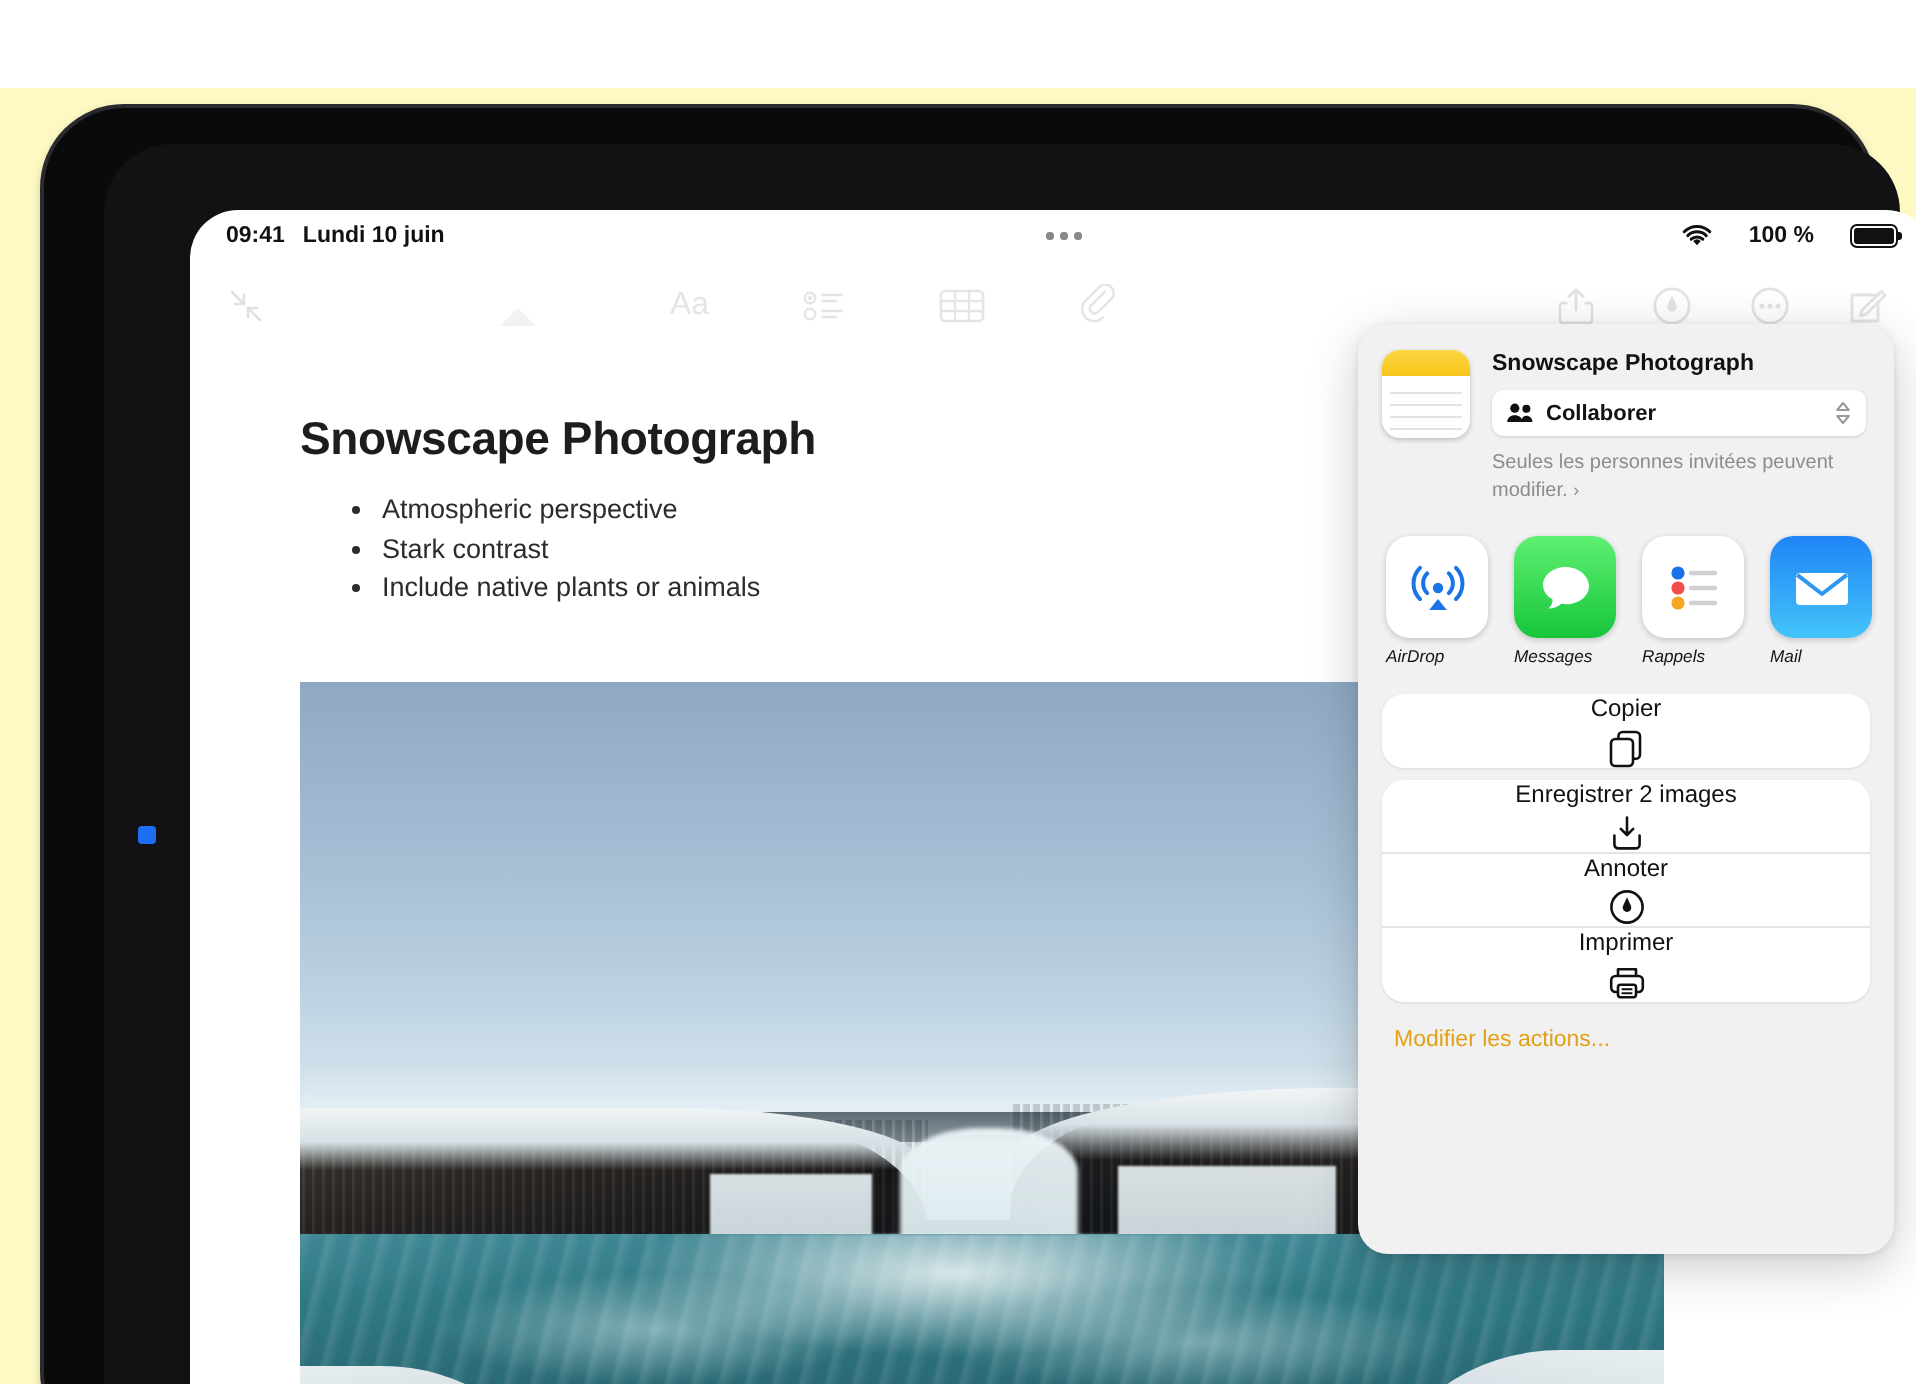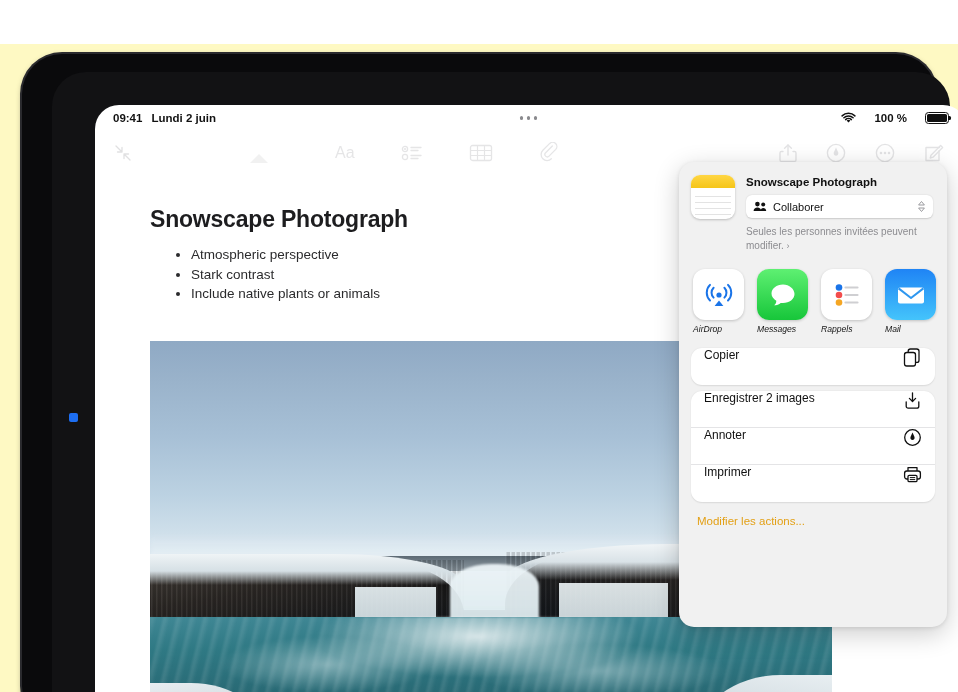--- a/index.html
+++ b/index.html
@@ -248,21 +248,21 @@
   .notes-icon .lines{ padding-top:3px; }
   .notes-icon .lines i{ display:block; height:1px; background:#e3e3e3; margin:5px 4px; }
   .ss-headtext{ flex:1; min-width:0; padding-top:1px;}
   .ss-title{ font-size:11.5px; font-weight:bold; color:#111; margin-bottom:7px; white-space:nowrap; overflow:hidden; text-overflow:ellipsis;}
   .collab-btn{
     display:flex; align-items:center;
     height:23px; background:#fff; border-radius:6px;
     padding:0 7px; gap:6px;
     box-shadow:0 .5px 1.5px rgba(0,0,0,.16);
   }
-  .collab-btn .lbl{ font-size:11px; font-weight:normal; color:#111; flex:1;}
+  .collab-btn .lbl{ font-size:11px; font-weight:bold; color:#111; flex:1;}
   .ss-sub{
     font-size:10px; color:#8c8c90; line-height:13.5px; margin-top:7px;
     padding-right:6px;
   }
   .ss-sub .chev{ font-size:9px; }
 
   .ss-apps{
     display:flex; gap:13px; padding:6px 0 8px 14px; overflow:hidden;
   }
   .appitem{ width:51px; flex:none; text-align:left;font-style:italic;}
@@ -277,23 +277,24 @@
   .ico-airdrop{ background:#fff; }
   .ico-messages{ background:linear-gradient(180deg,#5ef072 0%, #17c63a 100%); }
   .ico-mail{ background:linear-gradient(180deg,#1f84f5 0%, #44c4fb 100%); }
   .ico-reminders{ background:#fff; }
 
   .ss-group{
     margin:6px 12px 0; background:#fff; border-radius:11px; overflow:hidden;
     box-shadow:0 .5px 1.5px rgba(0,0,0,.10);
   }
   .ss-row{
-    display:flex; align-items:flex-start; justify-content:space-between;
+    display:flex; align-items:center; justify-content:space-between;
     height:37px; padding:0 13px;
     border-bottom:.5px solid #e4e4e6;
+    flex-direction:column;
   }
   .ss-row:last-child{ border-bottom:none; }
   .ss-row .lbl{ font-size:12px; color:#111; }
   .ss-edit{
     padding:13px 0 0 18px; font-size:11.5px; color:#e3a016; font-weight:normal;
   }
 
   svg{ display:block; }
 </style>
 </head>
@@ -303,21 +304,21 @@
   <div class="bezel">
     <div class="bezel-inner">
 
       <div class="edge-marker"></div>
 
       <div class="screen">
 
         <div class="statusbar">
           <div class="sb-left">
             <span>09:41</span>
-            <span>Lundi 2 juin</span>
+            <span>Lundi 10 juin</span>
           </div>
           <div class="sb-center">
             <div class="multitask-dots">
               <i></i>
                 <i></i>
                 <i></i>
             </div>
           </div>
           <div class="sb-right">
             <span>

